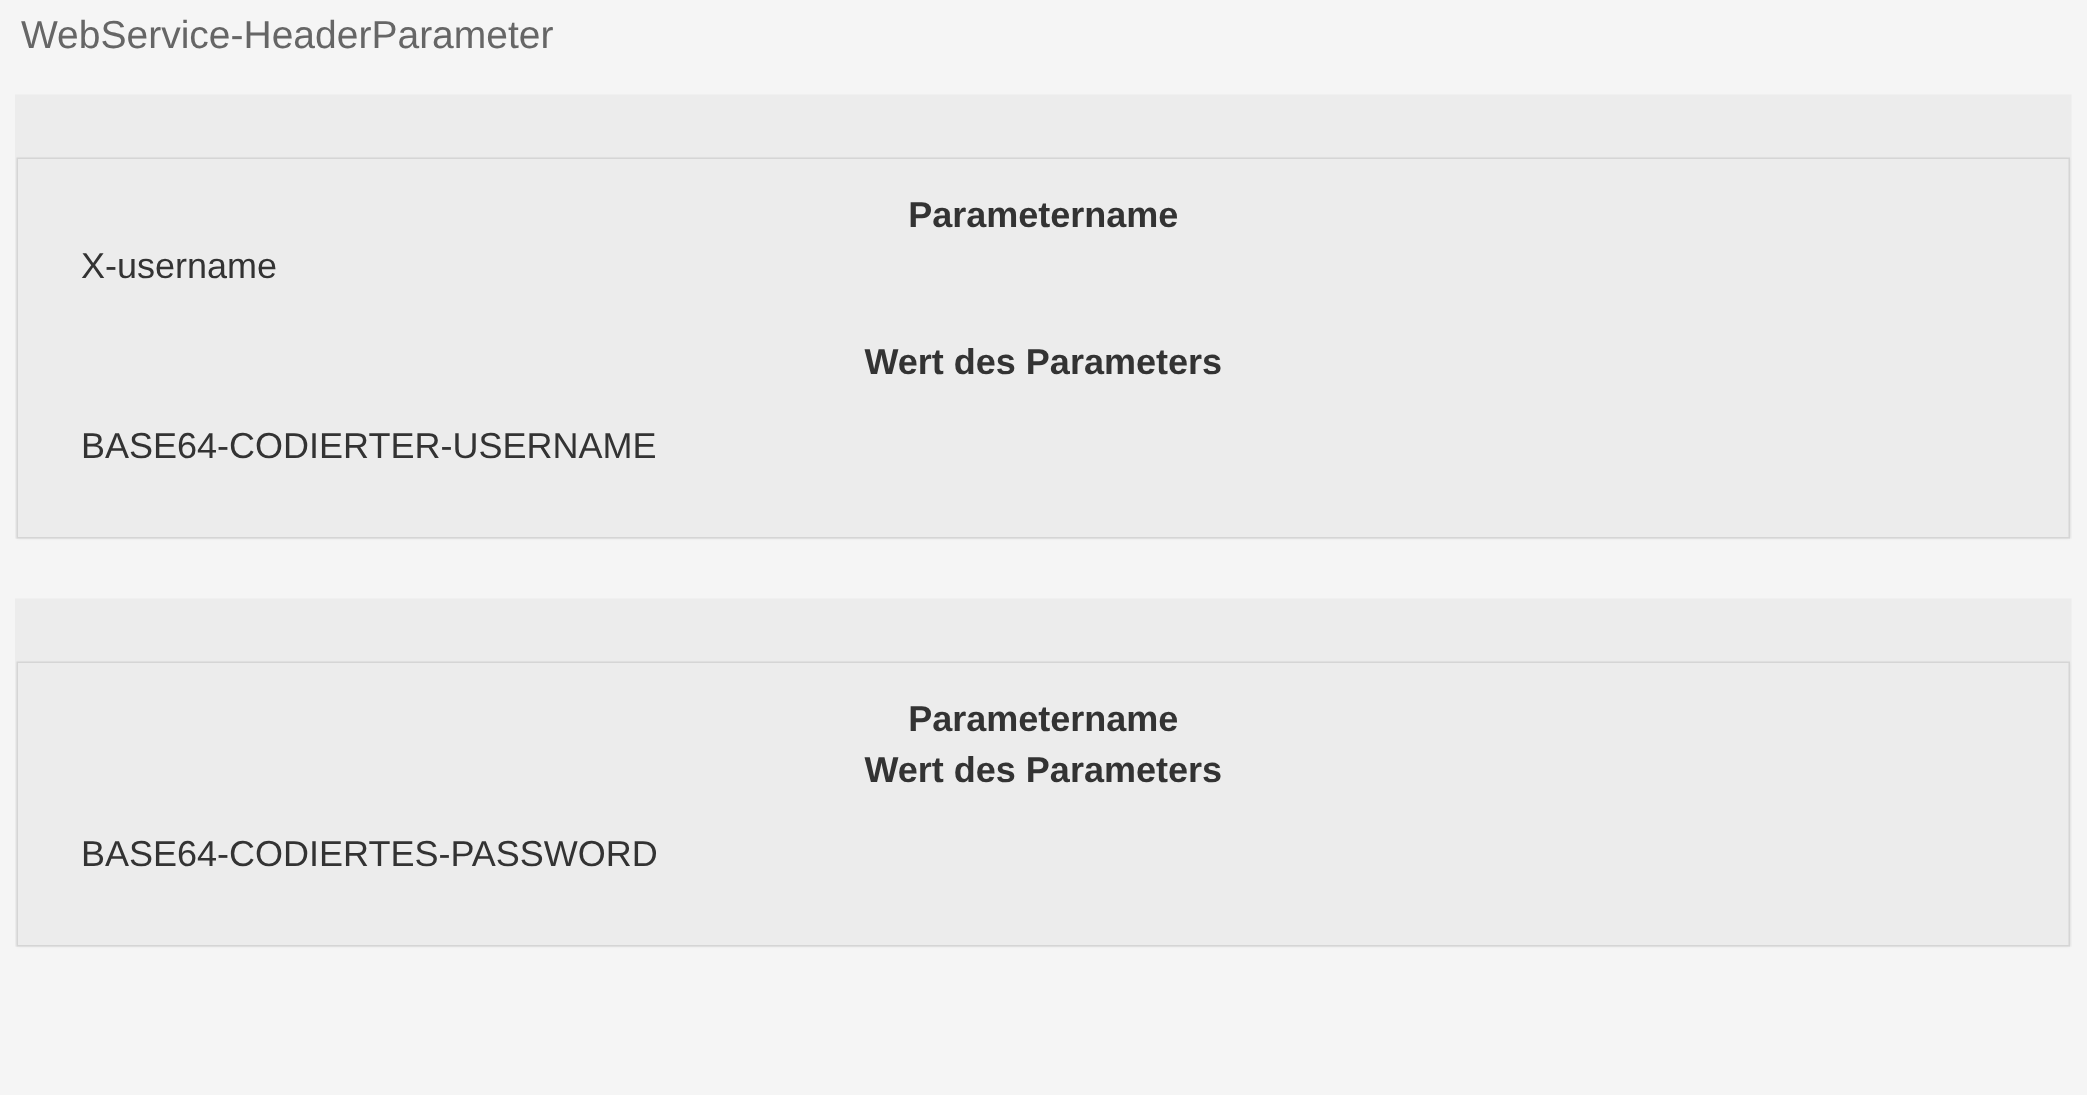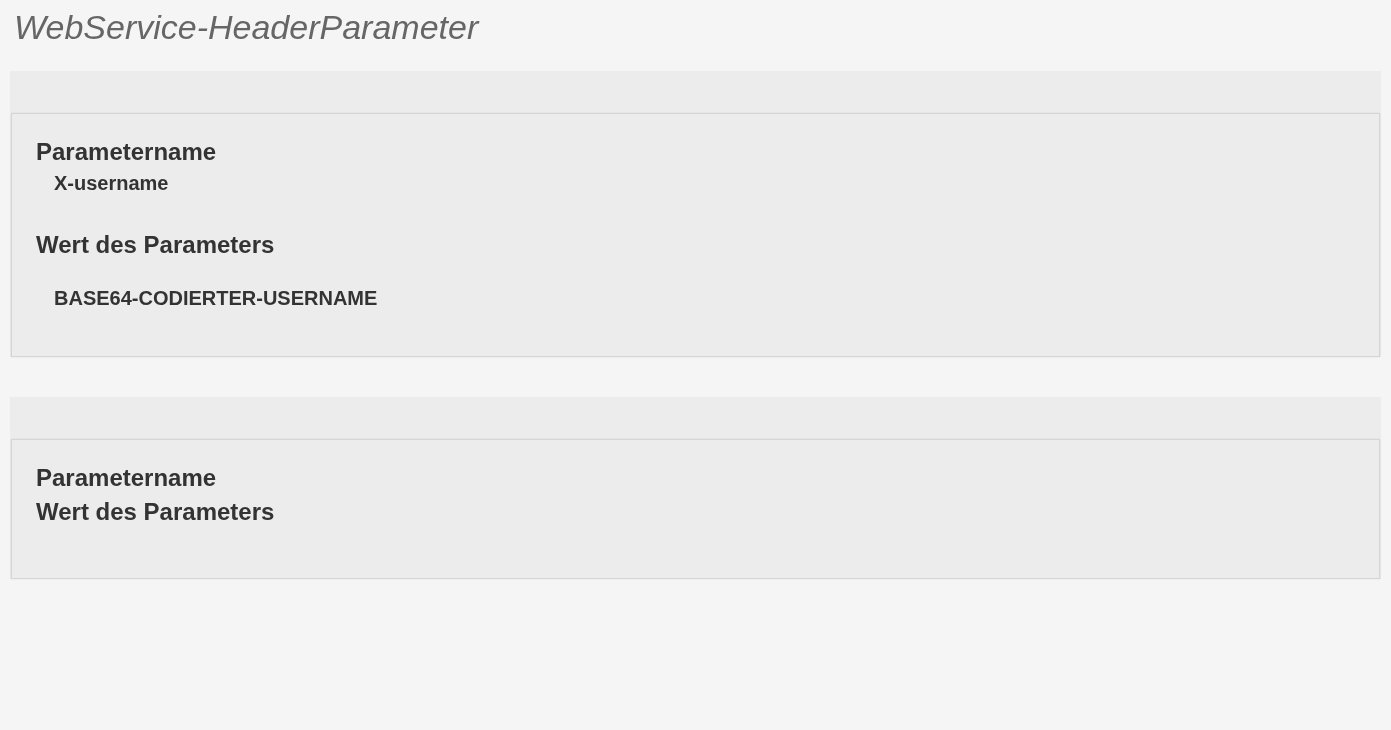--- a/index.html
+++ b/index.html
@@ -8,47 +8,47 @@
       padding: 0;
     }
     body {
       font-family: Arial, Helvetica, sans-serif;
       background: #f5f5f5;
       width: 1391px;
       height: 730px;
       color: #333;
     }
     .page-title {
-      font-size: 34px;
+      font-size: 26px;
       font-weight: 400;
       color: #666;
       padding: 8px 14px 24px 14px;
-      font-style: italic;
     }
     .card-wrapper {
       margin: 0 10px 40px 10px;
       background: #ececec;
       padding-top: 42px;
     }
     .card {
       background: #ececec;
       border: 1px solid #d5d5d5;
       box-shadow: 0 0 2px rgba(0,0,0,0.08);
       padding: 24px 24px 46px 24px;
       margin: 0 1px 0 1px;
     }
     .field-label {
       font-size: 24px;
       font-weight: 700;
       color: #333;
       margin-bottom: 6px;
+      text-align: center;
     }
     .field-value {
-      font-size: 20px;
-      font-weight: 700;
+      font-size: 24px;
+      font-weight: 400;
       color: #333;
       padding-left: 18px;
       margin-bottom: 36px;
     }
     .field-value:last-child {
       margin-bottom: 0;
       margin-top: 28px;
     }
   </style>
 </head>
@@ -62,14 +62,15 @@
     <div class="field-value">X-username</div>
     <div class="field-label">Wert des Parameters</div>
     <div class="field-value">BASE64-CODIERTER-USERNAME</div>
   </div>
 </div>
 
 <div class="card-wrapper">
   <div class="card">
     <div class="field-label">Parametername</div>
     <div class="field-label">Wert des Parameters</div>
+    <div class="field-value">BASE64-CODIERTES-PASSWORD</div>
   </div>
 </div>
 
 </body></html>

